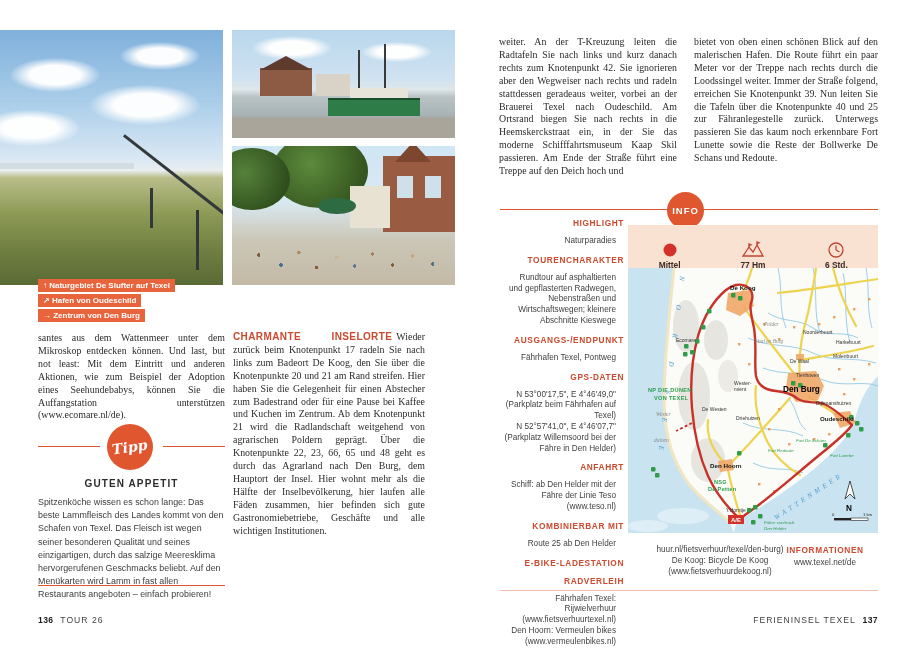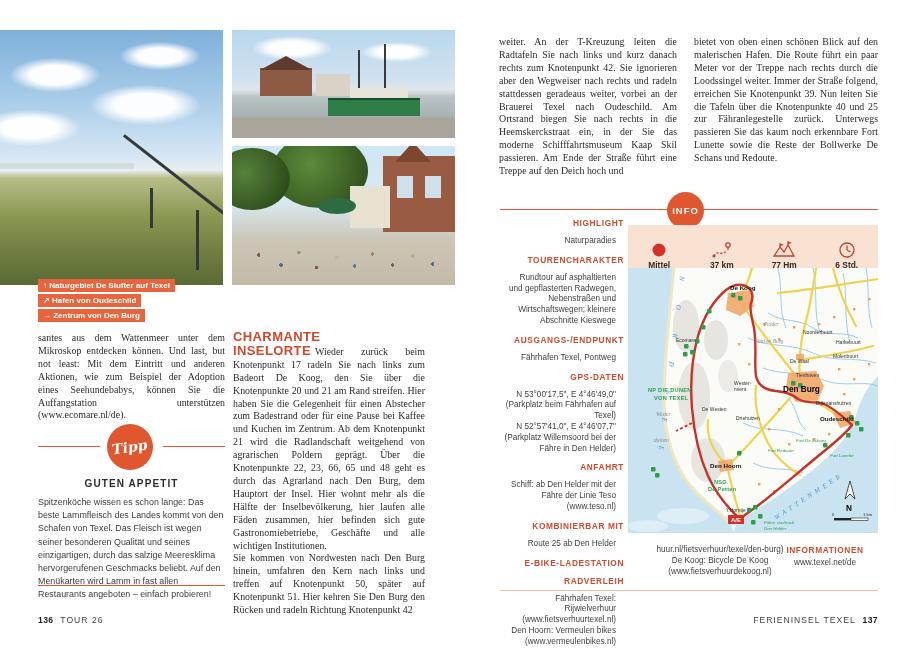--- a/index.html
+++ b/index.html
@@ -3,21 +3,21 @@
 <meta charset="utf-8">
 <style>
   html,body{margin:0;padding:0;background:#e9e9e9;}
   #spread{position:relative;width:910px;height:648px;background:#ffffff;overflow:hidden;
           font-family:"Liberation Sans",sans-serif;}
   .abs{position:absolute;}
   
   .serif{font-family:"Liberation Serif",serif;font-size:9.9px;line-height:12.9px;color:#2b2b2b;
          text-align:justify;}
   .runin{color:#cc4a2e;font-family:"Liberation Sans",sans-serif;font-weight:bold;
-         font-size:13px;letter-spacing:.4px;margin-right:4px;}
+         font-size:10px;letter-spacing:.4px;margin-right:4px;}
   
   .photo{overflow:hidden;}
   .ph-dunes{left:0;top:30px;width:223px;height:255px;
     background:linear-gradient(180deg,#7fb0db 0%,#a9cde9 28%,#d8e7f3 50%,#e9eef1 55%,
                #b9bd8a 58%,#8d9a55 72%,#6d7c3f 88%,#5a6a35 100%);}
   .cloud{position:absolute;border-radius:50%;background:radial-gradient(ellipse at center,
          rgba(255,255,255,.97) 40%,rgba(255,255,255,0) 72%);}
   .ph-dunes .horizon{position:absolute;left:0;top:52%;width:60%;height:6px;background:#cdd9dd;opacity:.8;}
   .fence-rail{position:absolute;background:#33383b;}
   .ph-harbor{left:232px;top:30px;width:223px;height:108px;
@@ -137,21 +137,20 @@
     <div class="tip-badge">
         <span>Tipp</span>
       </div>
     <div class="tip-title">GUTEN APPETIT</div>
     <div class="tip-text">Spitzenköche wissen es schon lange: Das beste Lammfleisch des Landes kommt von den Schafen von Texel. Das Fleisch ist wegen seiner besonderen Qualität und seines einzigartigen, durch das salzige Meeresklima hervorgerufenen Geschmacks beliebt. Auf den Menükarten wird Lamm in fast allen Restaurants angeboten – einfach probieren!</div>
     <div class="abs" style="left:0;top:161px;width:100%;border-top:1.6px solid #e0562f;"></div>
   </div>
 
   <div class="abs serif" style="left:233px;top:331px;width:192px;">
     <p style="margin:0;"><span class="runin">CHARMANTE INSELORTE</span><span>Wieder zurück beim Knotenpunkt 17 radeln Sie nach links zum Badeort De Koog, den Sie über die Knotenpunkte 20 und 21 am Rand streifen. Hier haben Sie die Gelegenheit für einen Abstecher zum Badestrand oder für eine Pause bei Kaffee und Kuchen im Zentrum. Ab dem Knotenpunkt 21 wird die Radlandschaft weitgehend von agrarischen Poldern geprägt. Über die Knotenpunkte 22, 23, 66, 65 und 48 geht es durch das Agrarland nach Den Burg, dem Hauptort der Insel. Hier wohnt mehr als die Hälfte der Inselbevölkerung, hier laufen alle Fäden zusammen, hier befinden sich gute Gastronomiebetriebe, Geschäfte und alle wichtigen Institutionen.</span></p>
-    <p style="margin:0;">Sie kommen von Nordwesten nach Den Burg hinein, umfahren den Kern nach links und treffen auf Knotenpunkt 50, später auf Knotenpunkt 51. Hier kehren Sie Den Burg den Rücken und radeln Richtung Knotenpunkt 42</p>
   </div>
 
   <div class="abs footer" style="left:38px;top:615px;">
     <b>136</b>&nbsp;&nbsp;<span>TOUR 26</span>
   </div>
 
   <div class="abs serif" style="left:499px;top:36px;width:178px;">weiter. An der T-Kreuzung leiten die Radtafeln Sie nach links und kurz danach rechts zum Knotenpunkt 42. Sie ignorieren aber den Wegweiser nach rechts und radeln stattdessen geradeaus weiter, vorbei an der Brauerei Texel nach Oudeschild. Am Ortsrand biegen Sie nach rechts in die Heemskerckstraat ein, in der Sie das moderne Schifffahrtsmuseum Kaap Skil passieren. Am Ende der Straße führt eine Treppe auf den Deich hoch und</div>
   <div class="abs serif" style="left:694px;top:36px;width:184px;">bietet von oben einen schönen Blick auf den malerischen Hafen. Die Route führt ein paar Meter vor der Treppe nach rechts durch die Loodssingel weiter. Immer der Straße folgend, erreichen Sie Knotenpunkt 39. Nun leiten Sie die Tafeln über die Knotenpunkte 40 und 25 zur Fähranlegestelle zurück. Unterwegs passieren Sie das kaum noch erkennbare Fort Lunette sowie die Reste der Bollwerke De Schans und Redoute.</div>
 
   <div class="abs info-line"></div>
@@ -183,29 +182,20 @@
   </div>
 
   <div class="abs stats">
     <div class="stat">
       <svg width="20" height="18" viewBox="0 0 20 18">
           <circle cx="10" cy="9" r="6.5" fill="#d2322a"></circle>
         </svg>
       <span class="lbl">Mittel</span>
     </div>
     <div class="stat">
-      <svg width="22" height="18" viewBox="0 0 22 18" fill="none" stroke="#bf4530" stroke-width="1.3">
-        <circle cx="17" cy="4" r="2.2"></circle>
-          <path d="M17,6.5 L17,9"></path>
-          <path d="M3,15 C6,8 11,16 15,10" stroke-dasharray="2.2,1.6"></path>
-          <circle cx="3" cy="15" r="1.6" fill="#bf4530" stroke="none"></circle>
-      </svg>
-      <span class="lbl">37 km</span>
-    </div>
-    <div class="stat">
       <svg width="24" height="18" viewBox="0 0 24 18" fill="none" stroke="#bf4530" stroke-width="1.3">
         <path d="M2,15 L8,6 L12,11 L16,4 L22,15 Z"></path>
           <path d="M8,6 L8,3 L10,3.8 L8,4.6"></path>
           <path d="M16,4 L16,1 L18,1.8 L16,2.6"></path>
       </svg>
       <span class="lbl">77 Hm</span>
     </div>
     <div class="stat">
       <svg width="20" height="18" viewBox="0 0 20 18" fill="none" stroke="#bf4530" stroke-width="1.3">
         <circle cx="10" cy="9" r="7"></circle>

